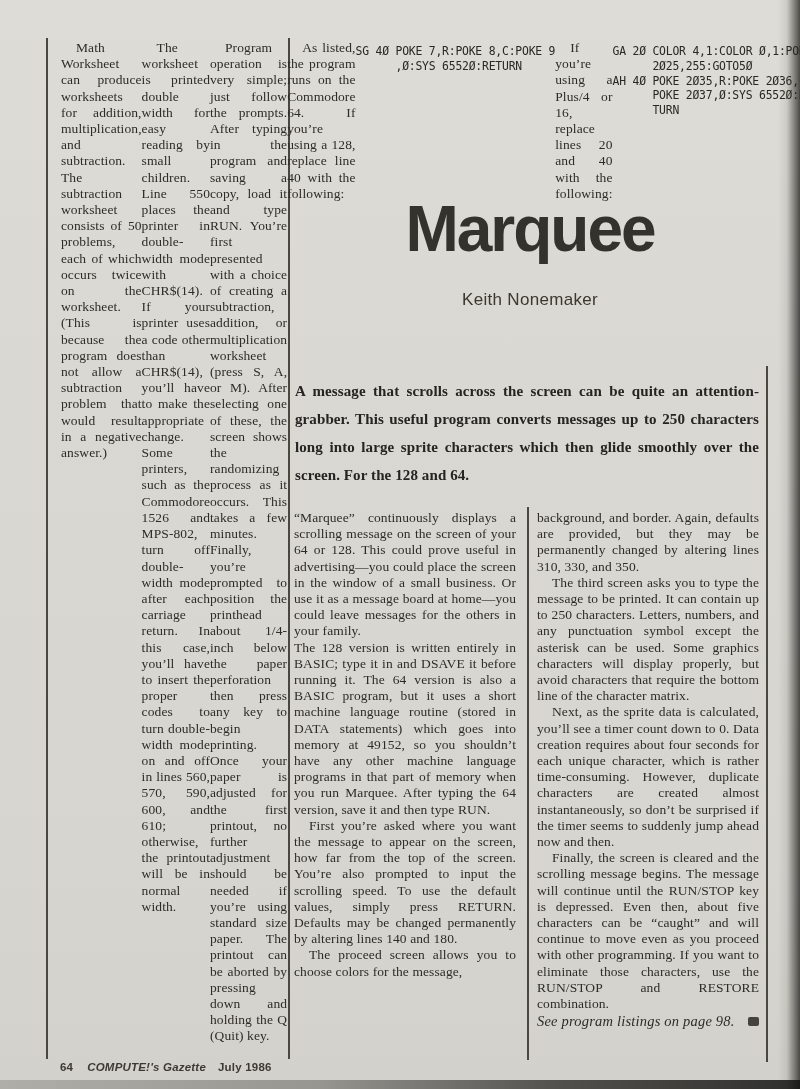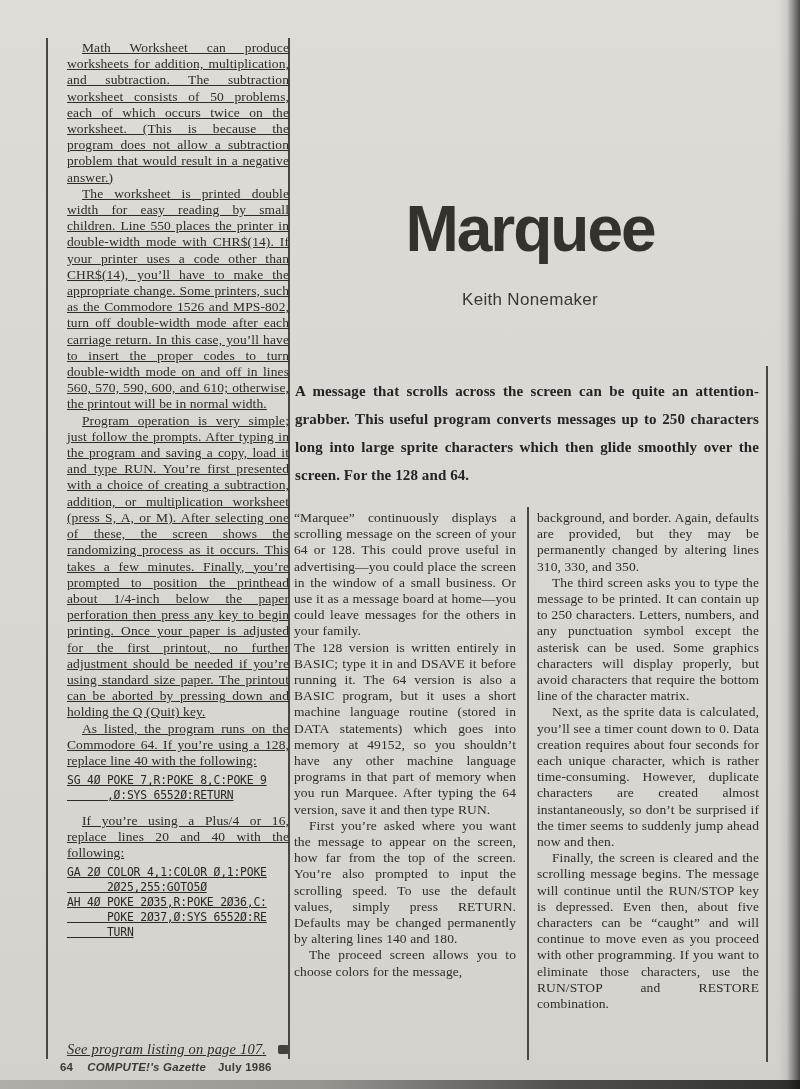--- a/index.html
+++ b/index.html
@@ -26,22 +26,22 @@
   #rule-right{left:766px;top:366px;height:696px;}
 
   .bodytext p{
     margin:0;text-indent:15px;text-align:justify;
     font-size:13.5px;line-height:16.2px;
     letter-spacing:.1px;
   }
   .bodytext p.no-indent{text-indent:0;}
 
   #left-column{
-    position:absolute;left:67px;top:40px;width:222px;height:1018px;
-    display:flex;flex-direction:column;text-decoration:underline;
+    position:absolute;left:61px;top:40px;width:222px;height:1018px;
+    display:flex;flex-direction:row;
   }
   pre.code{
     margin:4px 0 10px 0;
     font-family:"DejaVu Sans Mono", monospace;
     font-size:11.4px;line-height:14.8px;
     white-space:pre;color:#2a2822;letter-spacing:-0.2px;
   }
   .note-row{
     display:flex;align-items:center;justify-content:space-between;
     font-style:italic;font-size:14.5px;letter-spacing:.2px;
@@ -125,20 +125,24 @@
   <p class="no-indent">The 128 version is written entirely in BASIC; type it in and DSAVE it before running it. The 64 version is also a BASIC program, but it uses a short machine language routine (stored in DATA statements) which goes into memory at 49152, so you shouldn’t have any other machine language programs in that part of memory when you run Marquee. After typing the 64 version, save it and then type RUN.</p>
   <p>First you’re asked where you want the message to appear on the screen, how far from the top of the screen. You’re also prompted to input the scrolling speed. To use the default values, simply press RETURN. Defaults may be changed permanently by altering lines 140 and 180.</p>
   <p>The proceed screen allows you to choose colors for the message,</p>
 </div>
 
 <div id="column-three" class="bodytext">
   <p class="no-indent">background, and border. Again, defaults are provided, but they may be permanently changed by altering lines 310, 330, and 350.</p>
   <p>The third screen asks you to type the message to be printed. It can contain up to 250 characters. Letters, numbers, and any punctuation symbol except the asterisk can be used. Some graphics characters will display properly, but avoid characters that require the bottom line of the character matrix.</p>
   <p>Next, as the sprite data is calculated, you’ll see a timer count down to 0. Data creation requires about four seconds for each unique character, which is rather time-consuming. However, duplicate characters are created almost instantaneously, so don’t be surprised if the timer seems to suddenly jump ahead now and then.</p>
   <p>Finally, the screen is cleared and the scrolling message begins. The message will continue until the RUN/STOP key is depressed. Even then, about five characters can be “caught” and will continue to move even as you proceed with other programming. If you want to eliminate those characters, use the RUN/STOP and RESTORE combination.</p>
+  <div class="note-row">
+    <span>See program listings on page 98.</span>
+    <span class="end-square"></span>
+  </div>
 </div>
 
 <div id="page-footer">
   <span>64</span><span class="mag">COMPUTE!'s Gazette</span><span class="date">July 1986</span>
 </div>
 
 <div class="page-edge-right"></div>
 <div class="page-edge-bottom"></div>
 
 </body></html>

